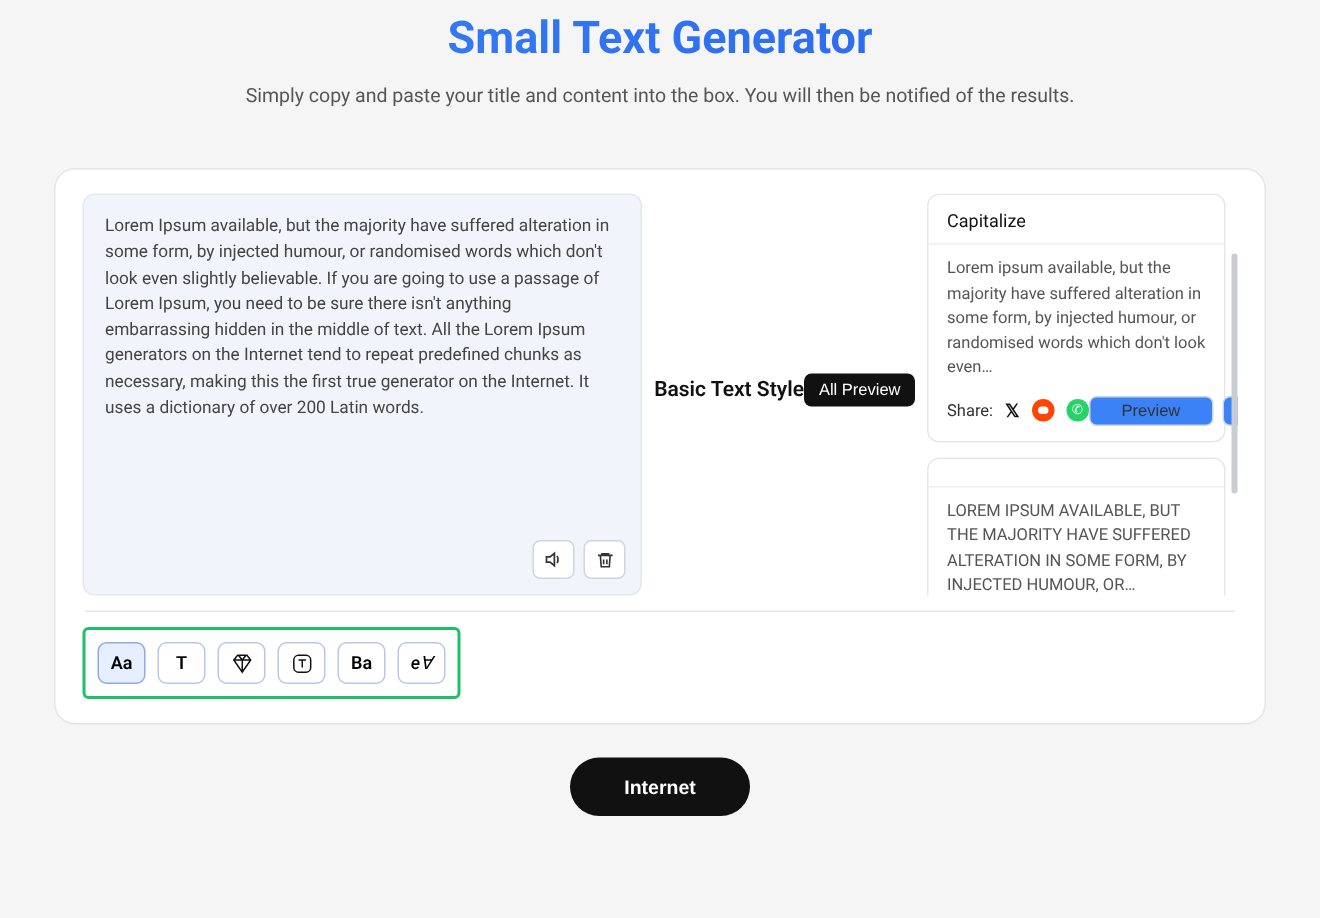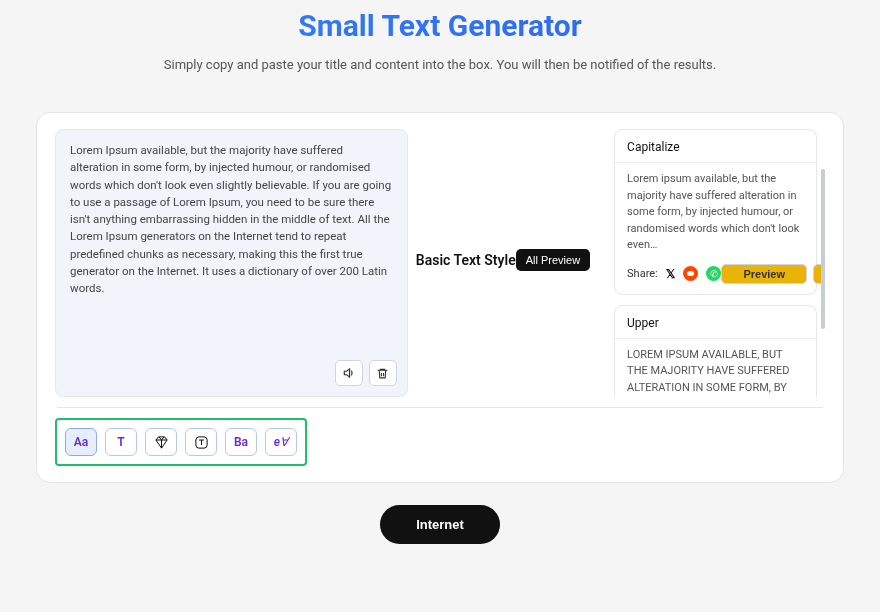--- a/index.html
+++ b/index.html
@@ -95,21 +95,21 @@
     color: #111;
   }
   .all-preview {
     background: #111;
     color: #fff;
     font-size: 11px;
     padding: 5px 10px;
     border-radius: 5px;
     border: none;
     cursor: pointer;
-    margin-right:24px;
+    margin-right:8px;
   }
   .styles-scroll {
     flex: 1;
     overflow: hidden;
     padding-right: 8px;
   }
   .style-card {
     border: 1px solid #e5e7eb;
     border-radius: 8px;
     padding: 10px 12px;
@@ -148,27 +148,26 @@
   .x-icon { font-weight:700; font-size:12px; color:#111; }
   .reddit-icon {
     width:15px;height:15px;border-radius:50%;background:#ff4500;display:inline-flex;align-items:center;justify-content:center;
   }
   .reddit-icon::after{content:"";width:7px;height:5px;background:#fff;border-radius:3px;}
   .wa-icon {
     width:15px;height:15px;border-radius:50%;background:#25d366;display:inline-flex;align-items:center;justify-content:center;color:#fff;font-size:9px;
   }
   .btn-sm {
     border: 1px solid #d0d5dd;
-    background: #eab308;
+    background: #3b82f6;
     padding: 3px 21px;
     border-radius: 5px;
     font-size: 11px;
     color: #333;
     cursor: pointer;
-    font-weight: bold;
   }
   .actions-sm { display: flex; gap: 6px; }
 
   .stats {
     display: flex;
     justify-content: space-between;
     font-size: 13px;
     color: #222;
     margin: 14px 2px 0 2px;
   }
@@ -189,21 +188,21 @@
   .tg {
     width: 32px;
     height: 28px;
     border: 1px solid #b8c8e8;
     border-radius: 6px;
     display: flex;
     align-items: center;
     justify-content: center;
     font-size: 12px;
     font-weight: 600;
-    color: #6d28d9;
+    color: #000000;
     cursor: pointer;
     background: #fff;
   }
   .tg.active { background: #e6efff; border-color:#8ea9e6; }
   .download {
     display: block;
     margin: 22px auto 0 auto;
     background: #111;
     color: #fff;
     border: none;
@@ -264,21 +263,20 @@
               <span class="wa-icon">✆</span>
             </div>
             <div class="actions-sm">
               <button class="btn-sm">Preview</button>
               <button class="btn-sm">Copy</button>
             </div>
           </div>
         </div>
 
         <div class="style-card">
-          <div class="st-title">Upper</div>
           <hr>
           <div class="st-body">LOREM IPSUM AVAILABLE, BUT THE MAJORITY HAVE SUFFERED ALTERATION IN SOME FORM, BY INJECTED HUMOUR, OR…</div>
           <div class="row">
             <div class="share-group">
               <span>Share:</span>
               <span class="x-icon">𝕏</span>
               <span class="reddit-icon"></span>
               <span class="wa-icon">✆</span>
             </div>
             <div class="actions-sm">

